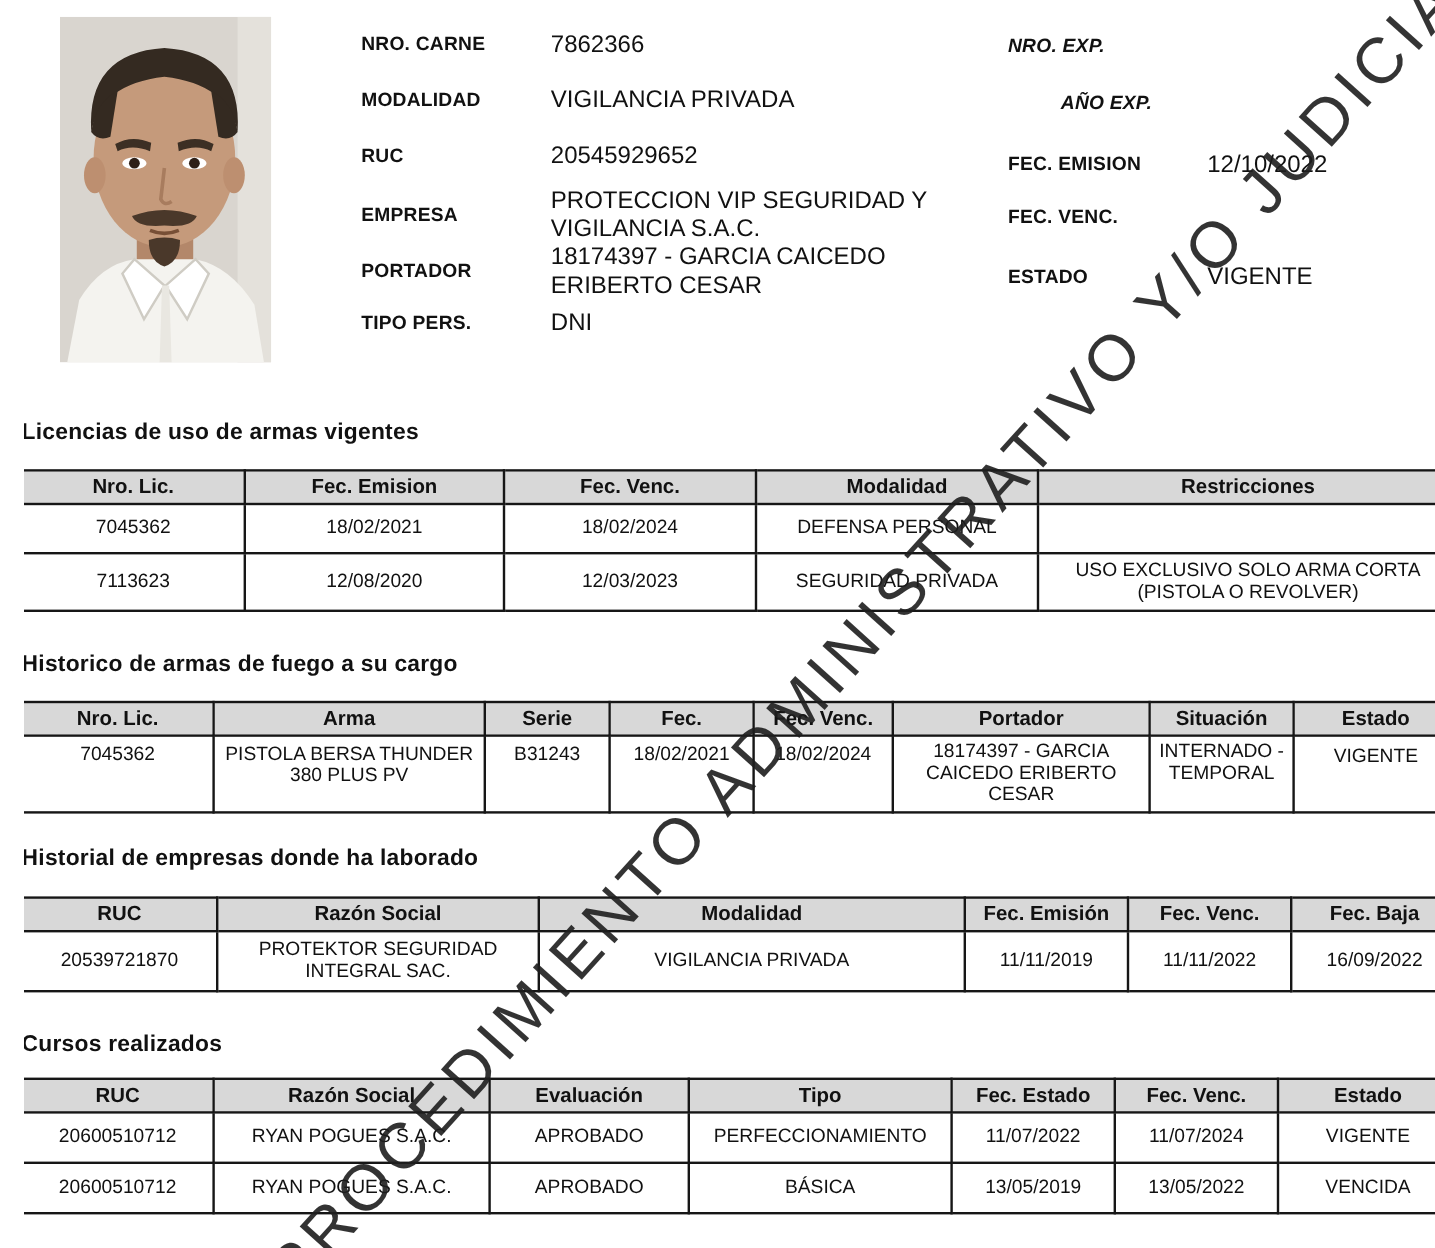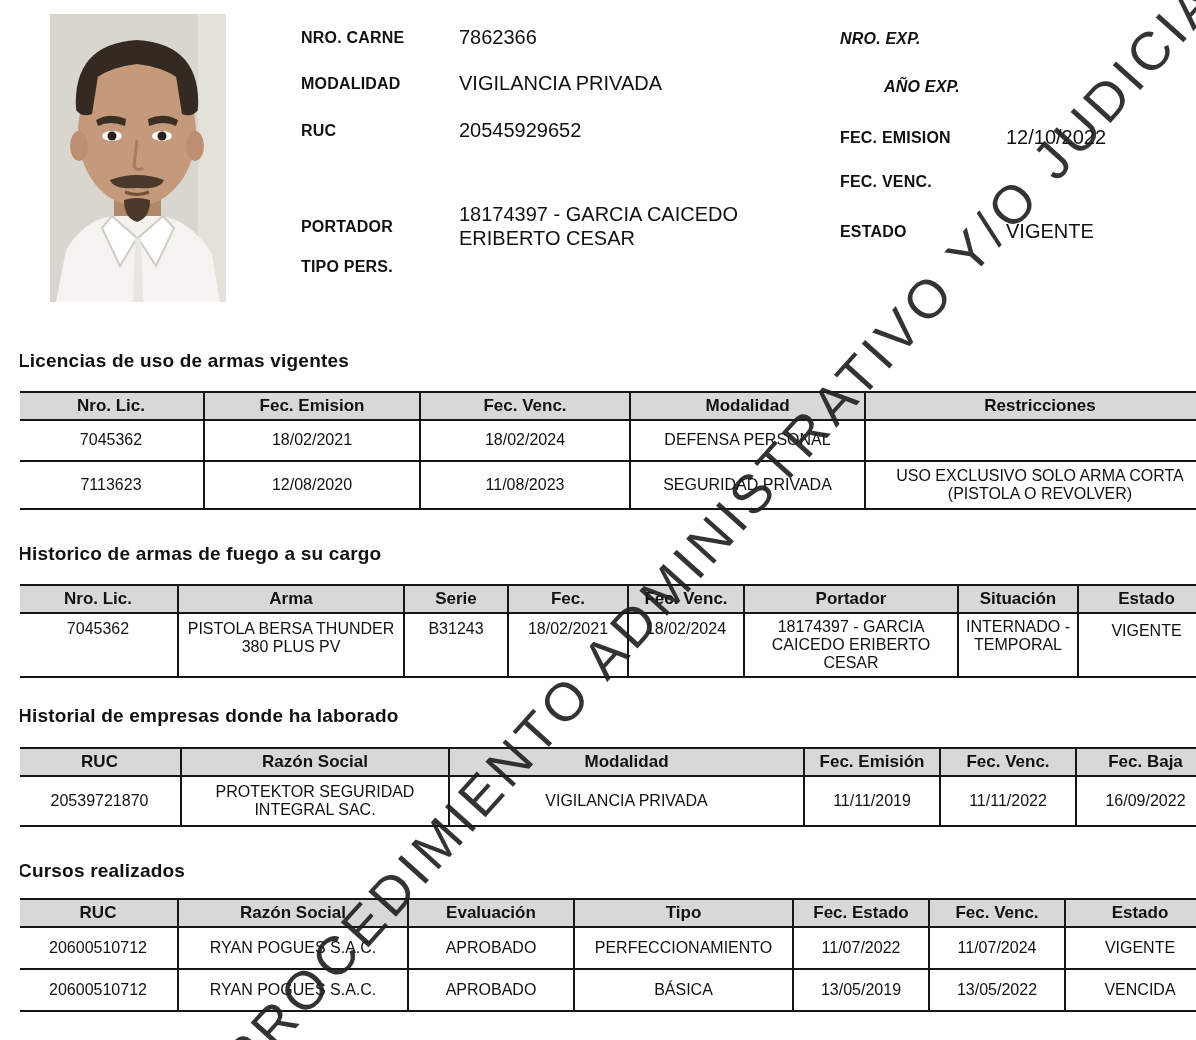--- a/index.html
+++ b/index.html
@@ -114,26 +114,31 @@
     <span class="val">7862366</span>
   </div>
   <div class="field-row fl" style="left:281px;top:72px;">
     <span class="lbl">MODALIDAD</span>
     <span class="val">VIGILANCIA PRIVADA</span>
   </div>
   <div class="field-row fl" style="left:281px;top:119px;">
     <span class="lbl">RUC</span>
     <span class="val">20545929652</span>
   </div>
+  <div class="field-row fl" style="left:281px;top:156px;">
+    <span class="lbl">EMPRESA</span>
+    <span class="val">PROTECCION VIP SEGURIDAD Y VIGILANCIA S.A.C.</span>
+  </div>
   <div class="field-row fl" style="left:281px;top:203px;">
     <span class="lbl">PORTADOR</span>
     <span class="val">18174397 - GARCIA CAICEDO ERIBERTO CESAR</span>
   </div>
   <div class="field-row fl" style="left:281px;top:258px;justify-content:center;">
     <span class="lbl">TIPO PERS.</span>
+    <span class="val">DNI</span>
   </div>
 
   <div class="field-row fr" style="left:820px;top:30px;font-style:italic;">
     <span class="lbl">NRO. EXP.</span>
     <span class="val"></span>
   </div>
   <div class="field-row fr" style="left:864px;top:78px;font-style:italic;">
     <span class="lbl">AÑO EXP.</span>
     <span class="val"></span>
   </div>
@@ -170,21 +175,21 @@
     <tr style="height:41px;">
       <td>7045362</td>
       <td>18/02/2021</td>
       <td>18/02/2024</td>
       <td>DEFENSA PERSONAL</td>
       <td></td>
     </tr>
     <tr style="height:48px;">
       <td>7113623</td>
       <td>12/08/2020</td>
-      <td>11/08/2023</td>
+      <td>12/03/2023</td>
       <td>SEGURIDAD PRIVADA</td>
       <td>USO EXCLUSIVO SOLO ARMA CORTA (PISTOLA O REVOLVER)</td>
     </tr>
   </tbody>
     </table>
 
   <div class="sec-title" style="top:543px;">Historico de armas de fuego a su cargo</div>
   <table class="doc-table" style="top:584px;width:1197px;">
     <colgroup>
         <col style="width:160px">

